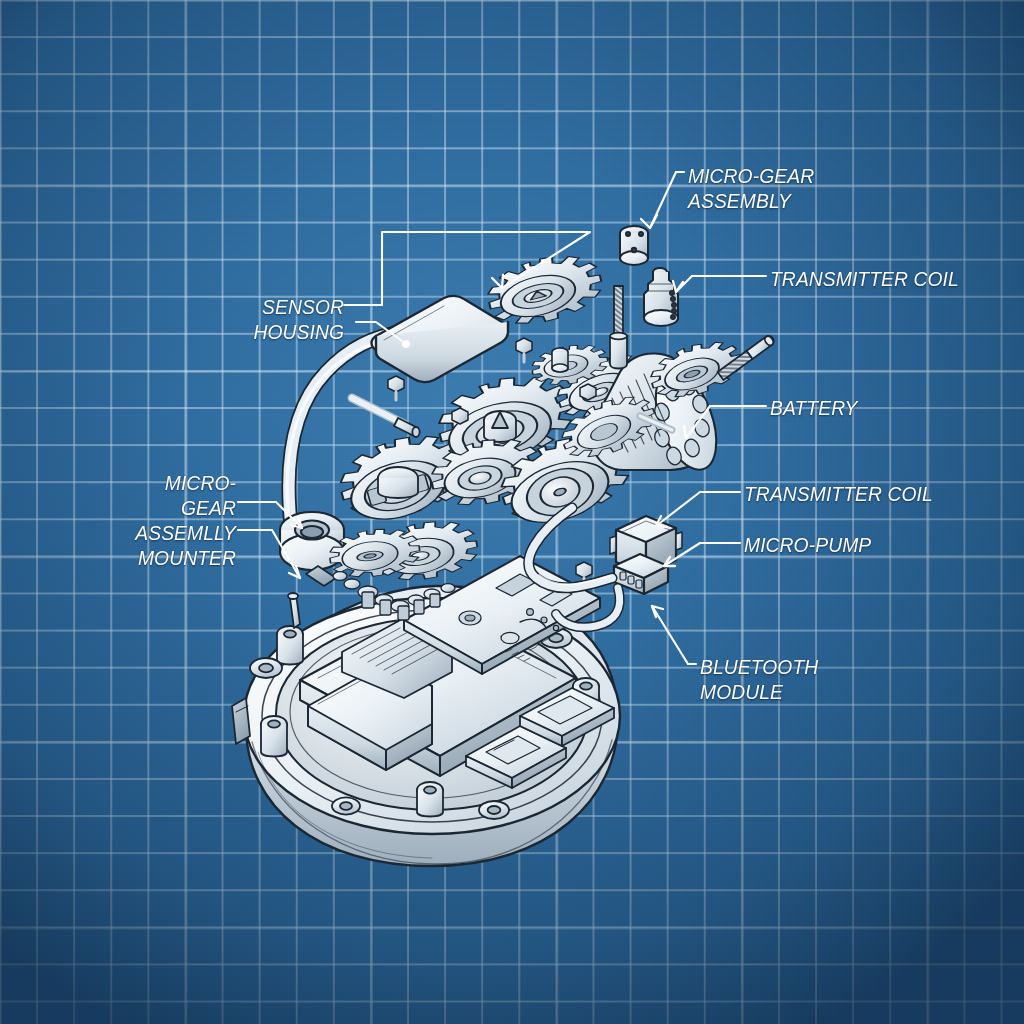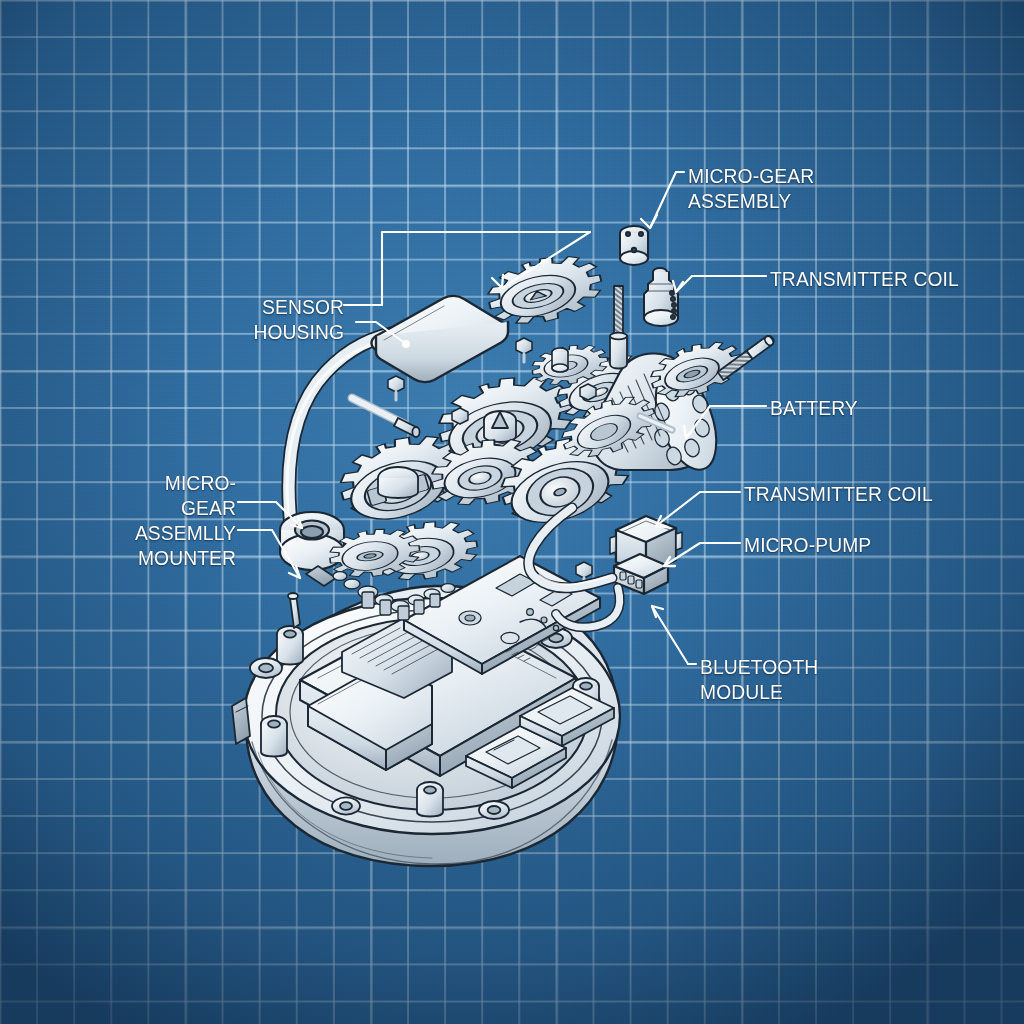--- a/index.html
+++ b/index.html
@@ -1,20 +1,21 @@
 <!DOCTYPE html>
 <html><head>
 <meta charset="utf-8">
 <style>
   * { margin:0; padding:0; box-sizing:border-box; }
   html,body{ width:1024px; height:1024px; overflow:hidden; background:#1d4a75; }
 
   #stage{
     position:relative; width:1024px; height:1024px;
     font-family:"Liberation Sans", sans-serif;
+    font-style:italic;
   }
 
   
   .bp-base{
     position:absolute; inset:0;
     background:#2f6c9f;
   }
   .bp-grid{
     position:absolute; inset:0;
     background-image:

